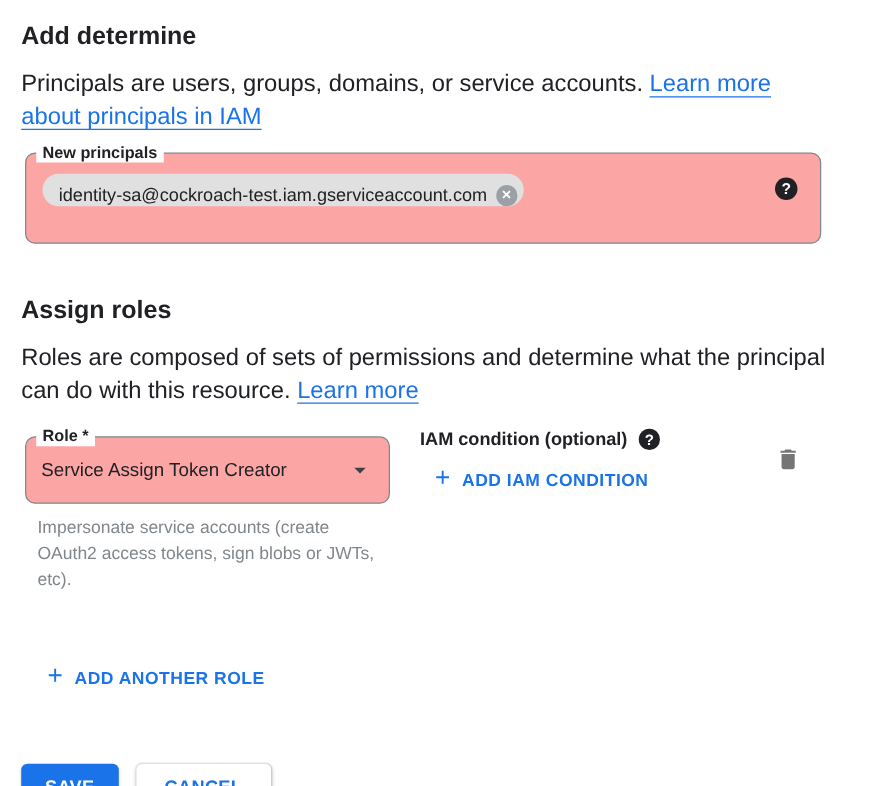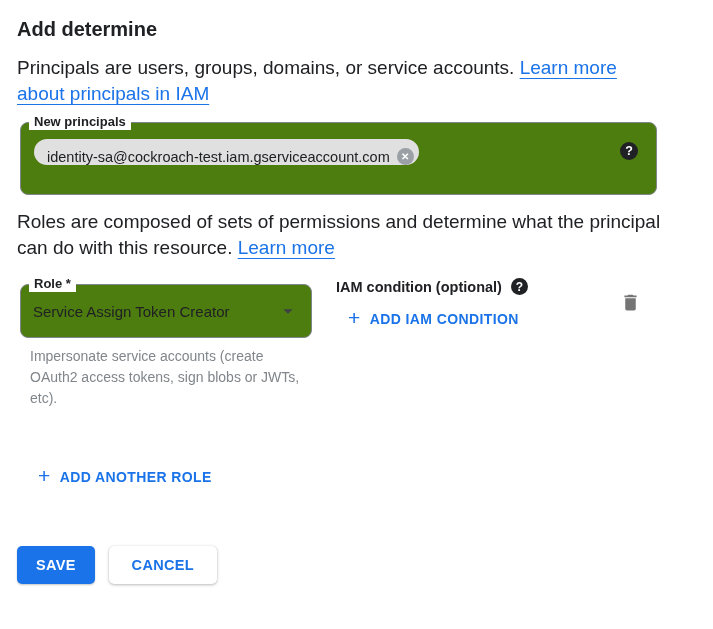--- a/index.html
+++ b/index.html
@@ -33,21 +33,21 @@
     text-underline-offset: 4px;
     text-decoration-thickness: 1px;
     cursor: pointer;
   }
 
   
   .outlined-box {
     position: relative;
     border: 1px solid #80868b;
     border-radius: 8px;
-    background: #4d7c0f;
+    background: #fca5a5;
   }
   .notch-label {
     position: absolute;
     top: -9px;
     left: 8px;
     background: #ffffff;
     padding: 0 5px;
     font-size: 13px;
     font-weight: 700;
     color: #202124;
@@ -245,20 +245,21 @@
 
   <div class="outlined-box principals-field">
     <span class="notch-label">New principals</span>
     <span class="chip">
       <span class="chip-text">identity-sa@cockroach-test.iam.gserviceaccount.com</span>
       <span class="chip-close">✕</span>
     </span>
     <span class="help-badge principals-help">?</span>
   </div>
 
+  <h2 class="section-title">Assign roles</h2>
 
   <p class="body-text"><span>Roles are composed of sets of permissions and determine what the principal can do with this resource. </span><a class="text-link">Learn more</a></p>
 
   <div class="role-row">
 
     <div class="role-col">
       <div class="outlined-box role-select">
         <span class="notch-label">Role *</span>
         <span class="role-value">Service Assign Token Creator</span>
         <span class="dropdown-arrow">

